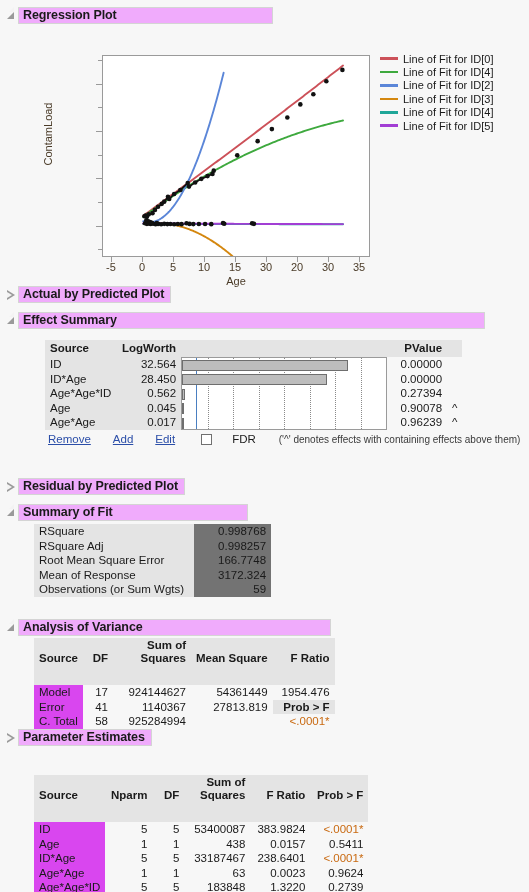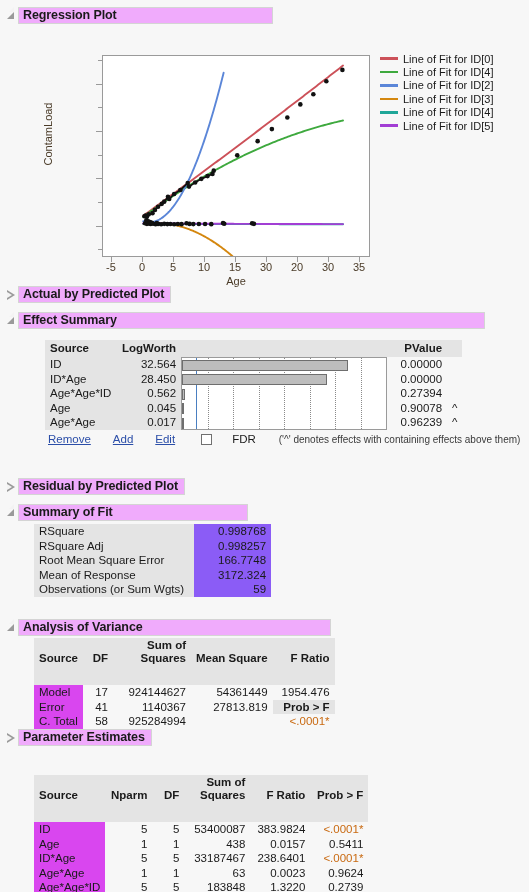--- a/index.html
+++ b/index.html
@@ -148,21 +148,21 @@
     border: 0;
     white-space: nowrap;
   }
   table.jmp td.rowhead { background: #d946ef; }
   .num { text-align: right; }
   .orange { color: #c96a12; }
   .bold { font-weight: bold; }
 
   
   table.sof td.lbl { background: #e4e4e4; padding-right: 10px; }
-  table.sof td.val { text-align: right; padding-left: 24px; background: #8b5cf6; }
+  table.sof td.val { text-align: right; padding-left: 24px; background: #737373; }
 
   
   .es-table { border-collapse: collapse; font-size: 11.5px; }
   .es-table th { background: #e4e4e4; font-weight: bold; padding: 1px 5px 2px; line-height: 14px; white-space: nowrap; }
   .es-table td { padding: 0 5px; line-height: 14.6px; white-space: nowrap; }
   .es-table td.src { background: #e4e4e4; }
   .es-table td.lw { background: #e4e4e4; text-align: right; }
   .es-chartcell { padding: 0 !important; background: #f7f7f7; }
   .es-chart {
     position: relative;

